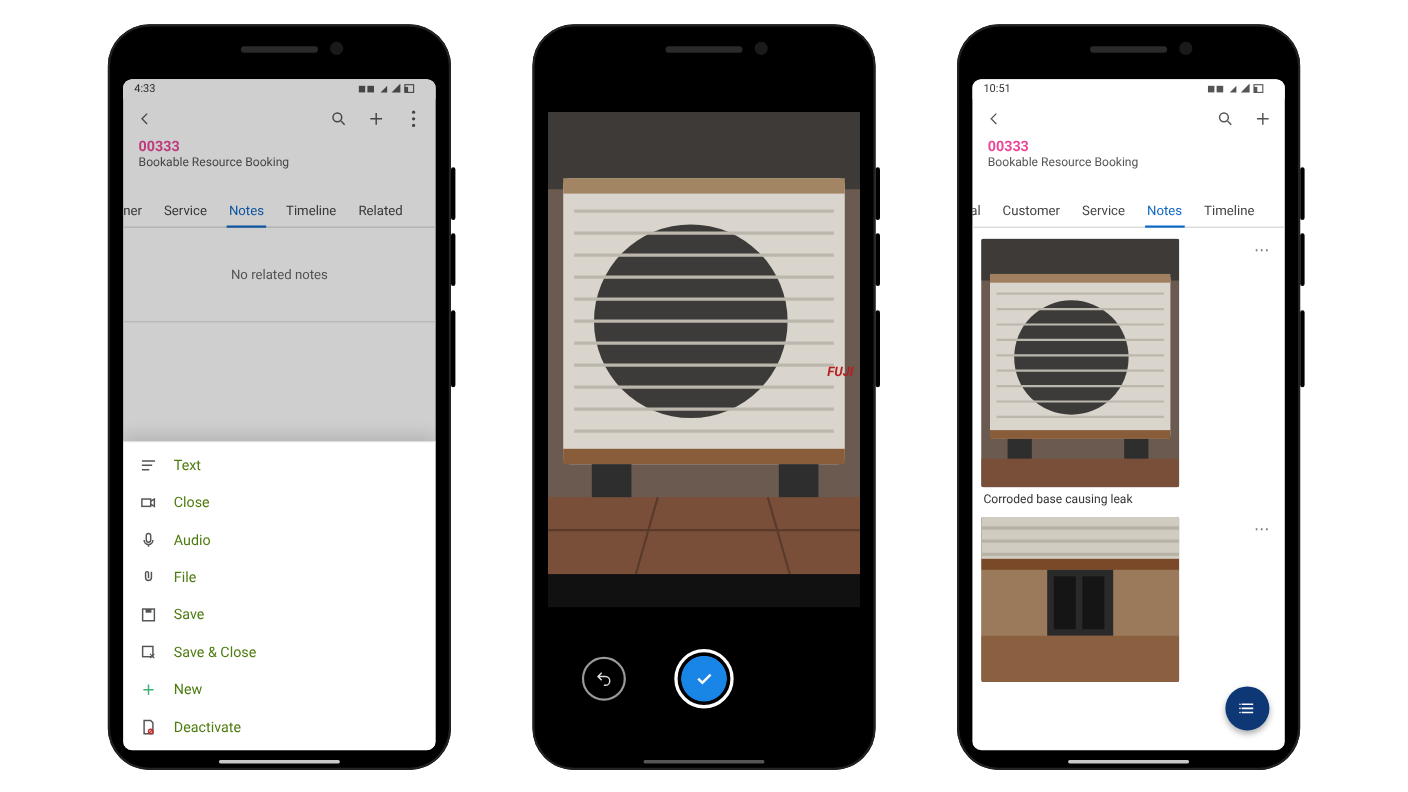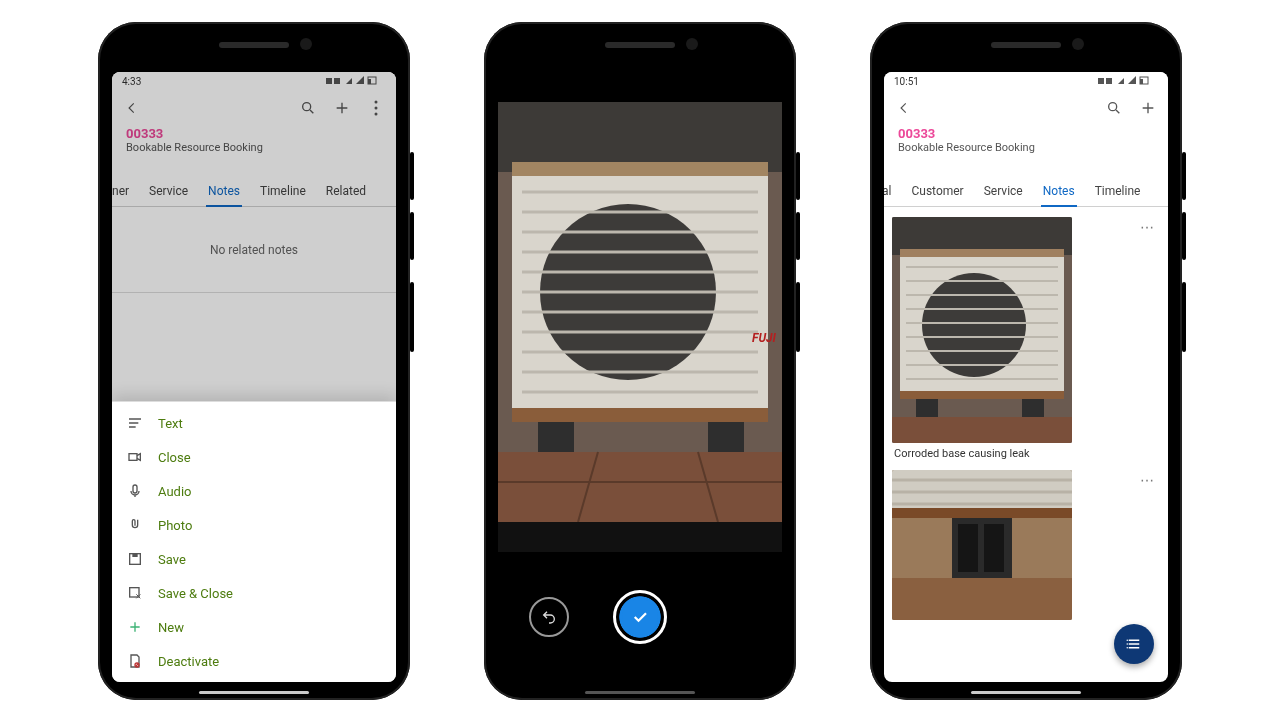--- a/index.html
+++ b/index.html
@@ -160,21 +160,21 @@
               </svg>
             </span>
           <span>Audio</span>
         </div>
         <div class="sheet-row">
           <span class="ic">
               <svg width="16" height="16" viewBox="0 0 24 24">
                 <path d="M16 4v8a4 4 0 0 1-8 0V6a2 2 0 1 1 4 0v7" fill="none" stroke="#555" stroke-width="2"></path>
               </svg>
             </span>
-          <span>Photo</span>
+          <span>File</span>
         </div>
         <div class="sheet-row">
           <span class="ic">
               <svg width="16" height="16" viewBox="0 0 24 24">
                 <rect x="4" y="4" width="16" height="16" fill="none" stroke="#555" stroke-width="2"></rect>
                 <rect x="8" y="4" width="8" height="5" fill="#555"></rect>
               </svg>
             </span>
           <span>Save</span>
         </div>

